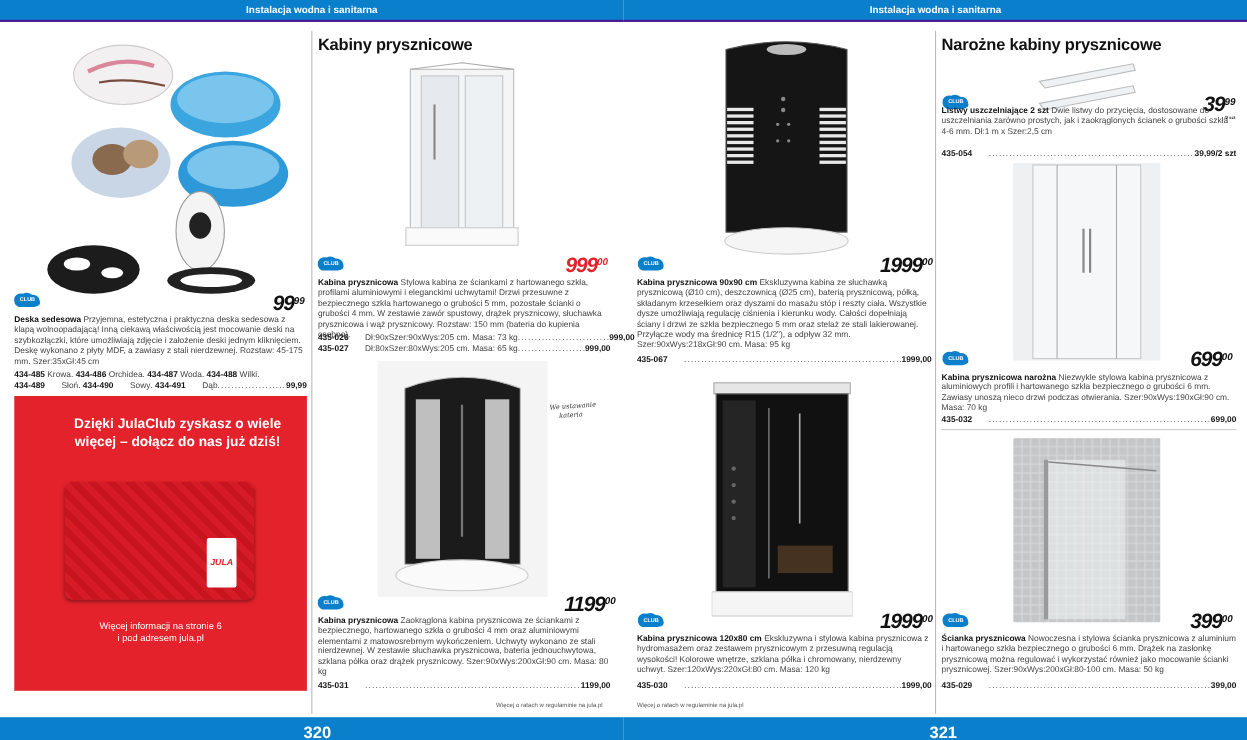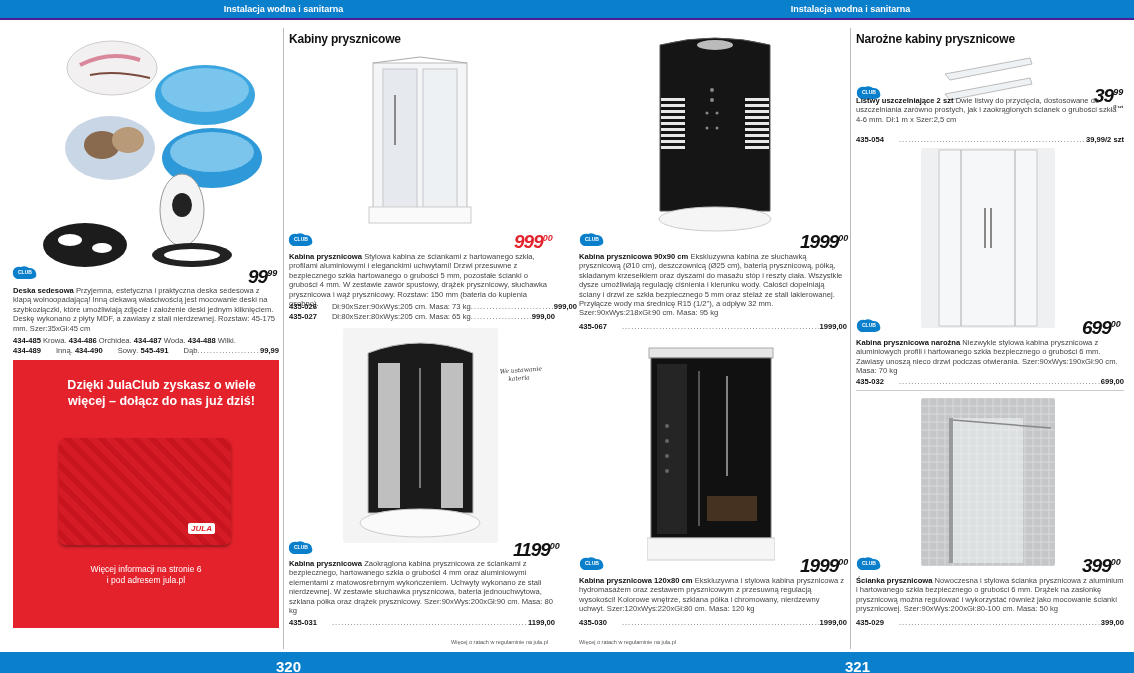--- a/index.html
+++ b/index.html
@@ -12,21 +12,21 @@
   .topbar.right { left: 567px; width: 567px; }
 
   .bottombar { position: absolute; top: 652px; height: 21px; background: #0a7fcb; color: #fff; font-size: 15px; font-weight: bold; }
   .bottombar.left { left: 0; width: 567px; }
   .bottombar.right { left: 567px; width: 567px; }
   .bottombar span { position: absolute; top: 6px; }
   .bottombar.left span { left: 276px; }
   .bottombar.right span { left: 278px; }
   .divider { position: absolute; top: 28px; bottom: 24px; width: 1px; background: #bbb; }
 
-  .section-title { font-size: 12px; font-weight: bold; color: #111; letter-spacing: -0.2px; position: absolute; }
+  .section-title { font-size: 15px; font-weight: bold; color: #111; letter-spacing: -0.2px; position: absolute; }
 
   .img { position: absolute; border-radius: 2px; }
   .julaclub-logo { position: absolute; width: 26px; height: 16px; }
   .price { position: absolute; font-weight: bold; font-style: italic; font-size: 19px; color: #111; letter-spacing: -1px; }
   .price.red { color: #e3222c; }
   .price sup { font-size: 9px; vertical-align: top; position: relative; top: 2px; letter-spacing: 0; }
   .price .unit { position: absolute; font-size: 4px; right: 0; bottom: -2px; font-style: normal; letter-spacing: 0; }
 
   .desc { position: absolute; font-size: 7.6px; line-height: 9.4px; color: #444; }
   .desc b { color: #111; }
@@ -34,21 +34,21 @@
   .art b { color: #111; margin-right: 15px; }
   .art .dots { flex: 1; overflow: hidden; white-space: nowrap; color: #555; letter-spacing: 1px; }
   .art .dots::after { content: "......................................................................................................................."; }
   .art .val { font-weight: bold; color: #111; }
 
   .promo { position: absolute; left: 13px; top: 360px; width: 266px; height: 268px; background: #e3222c; color: #fff; }
   .promo .headline { position: absolute; top: 17px; left: 0; right: 0; text-align: center; font-size: 12.5px; font-weight: bold; line-height: 16px; padding-left: 31px; }
   .promo .card { position: absolute; left: 46px; top: 78px; width: 172px; height: 107px; border-radius: 7px;
                  background: repeating-linear-gradient(45deg, #d51c26 0 6px, #c8141f 6px 12px); box-shadow: 0 2px 3px rgba(0,0,0,0.35); }
   .promo .card-title { position: absolute; top: 34px; left: 0; right: 0; text-align: center; font-size: 29px; font-weight: bold; letter-spacing: -1px; }
-  .promo .jula-badge { position: absolute; right: 16px; bottom: 11px; background: #fff; color: #e3222c; font-size: 8px; font-weight: bold; font-style: italic; padding: 1px 3px; border-radius: 2px; }
+  .promo .jula-badge { position: absolute; right: 16px; bottom: 11px; background: #fff; color: #e3222c; font-size: 8px; font-weight: bold; font-style: italic; padding: 18px 3px; border-radius: 2px; }
   .promo .info { position: absolute; top: 204px; left: 0; right: 0; text-align: center; font-size: 8.5px; line-height: 11px; }
 
   .footnote { position: absolute; font-size: 5.5px; color: #555; }
   .handnote { position: absolute; font-size: 6px; font-style: italic; color: #333; line-height: 8px; transform: rotate(-4deg); font-family: "DejaVu Serif", serif; }
 </style>
 </head>
 <body>
 
 <div class="topbar left">
   <span>Instalacja wodna i sanitarna</span>
@@ -98,23 +98,23 @@
     <b>Deska sedesowa</b>
     <span>Przyjemna, estetyczna i praktyczna deska sedesowa z klapą wolnoopadającą! Inną ciekawą właściwością jest mocowanie deski na szybkozłączki, które umożliwiają zdjęcie i założenie deski jednym kliknięciem. Deskę wykonano z płyty MDF, a zawiasy z stali nierdzewnej. Rozstaw: 45-175 mm. Szer:35xGł:45 cm</span>
   </div>
   <div class="desc" style="left:13px;top:336px;width:266px">
     <b>434-485</b> <span>Krowa</span>.
     <b>434-486</b> <span>Orchidea</span>.
     <b>434-487</b> <span>Woda</span>.
     <b>434-488</b> <span>Wilki</span>.
   </div>
   <div class="art" style="left:13px;top:346px;width:266px">
-    <b>434-489</b><span>Inną</span>.&nbsp;
+    <b>434-489</b><span>Słoń</span>.&nbsp;
     <b>434-490</b><span>Sowy</span>.&nbsp;
-    <b>545-491</b><span>Dąb</span>
+    <b>434-491</b><span>Dąb</span>
     <span class="dots"></span>
     <span class="val">99,99</span>
   </div>
 </div>
 
 <div class="promo">
   <div class="headline">
     <div>Dzięki JulaClub zyskasz o wiele</div>
     <div>więcej – dołącz do nas już dziś!</div>
   </div>

